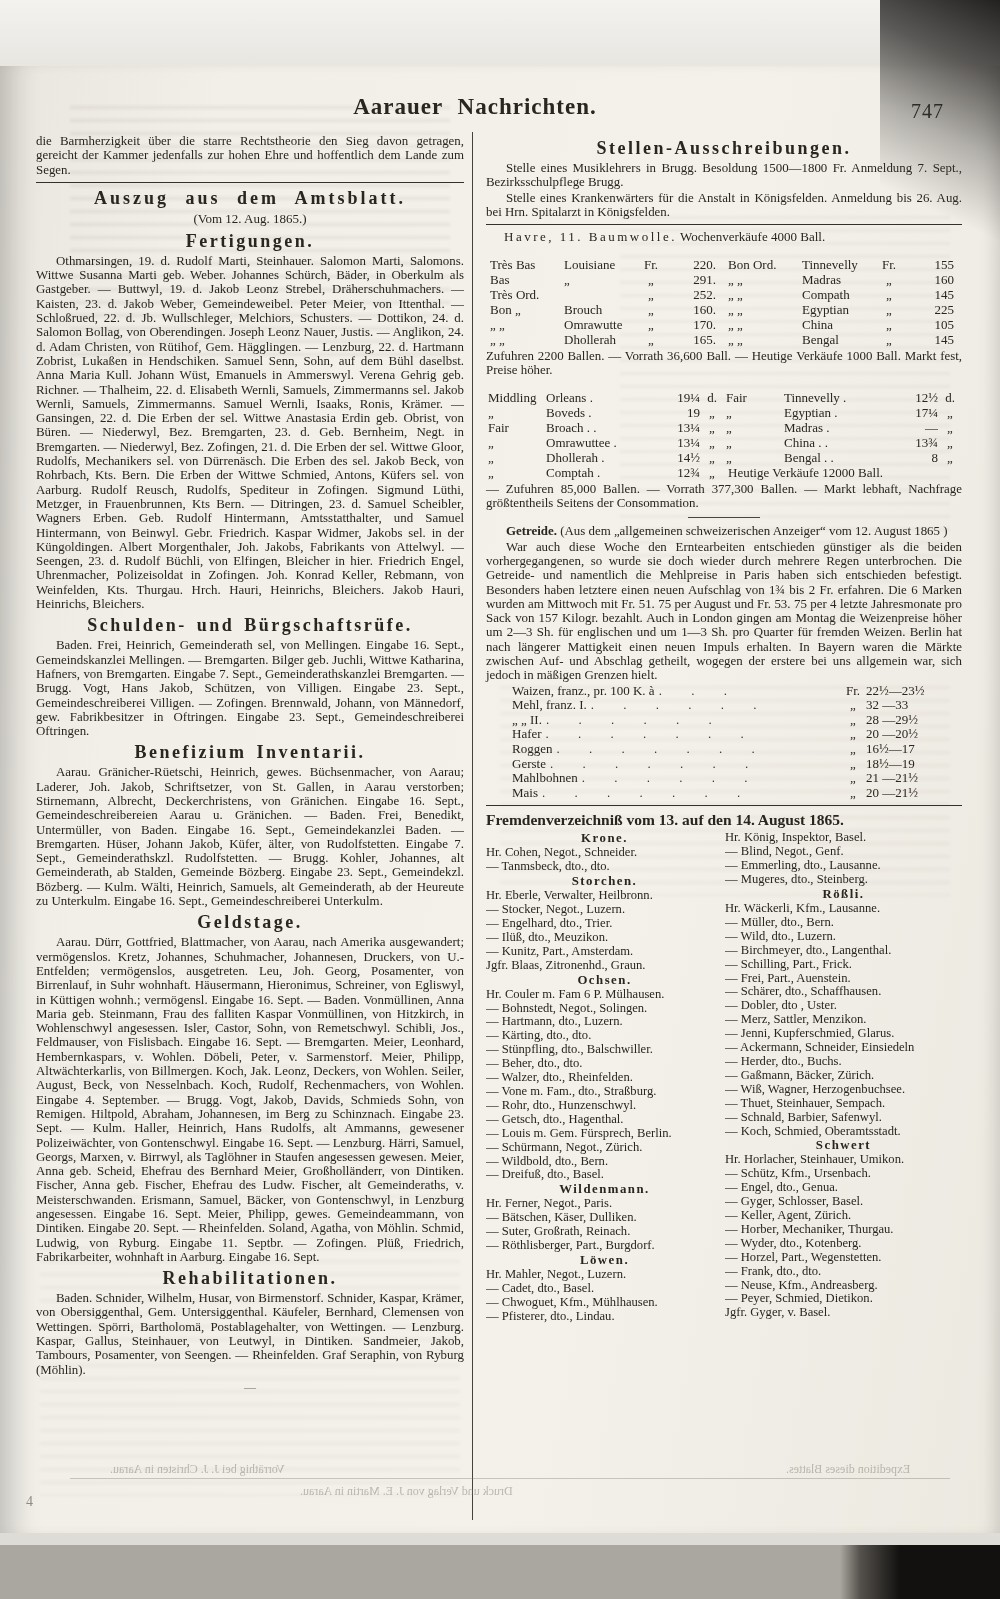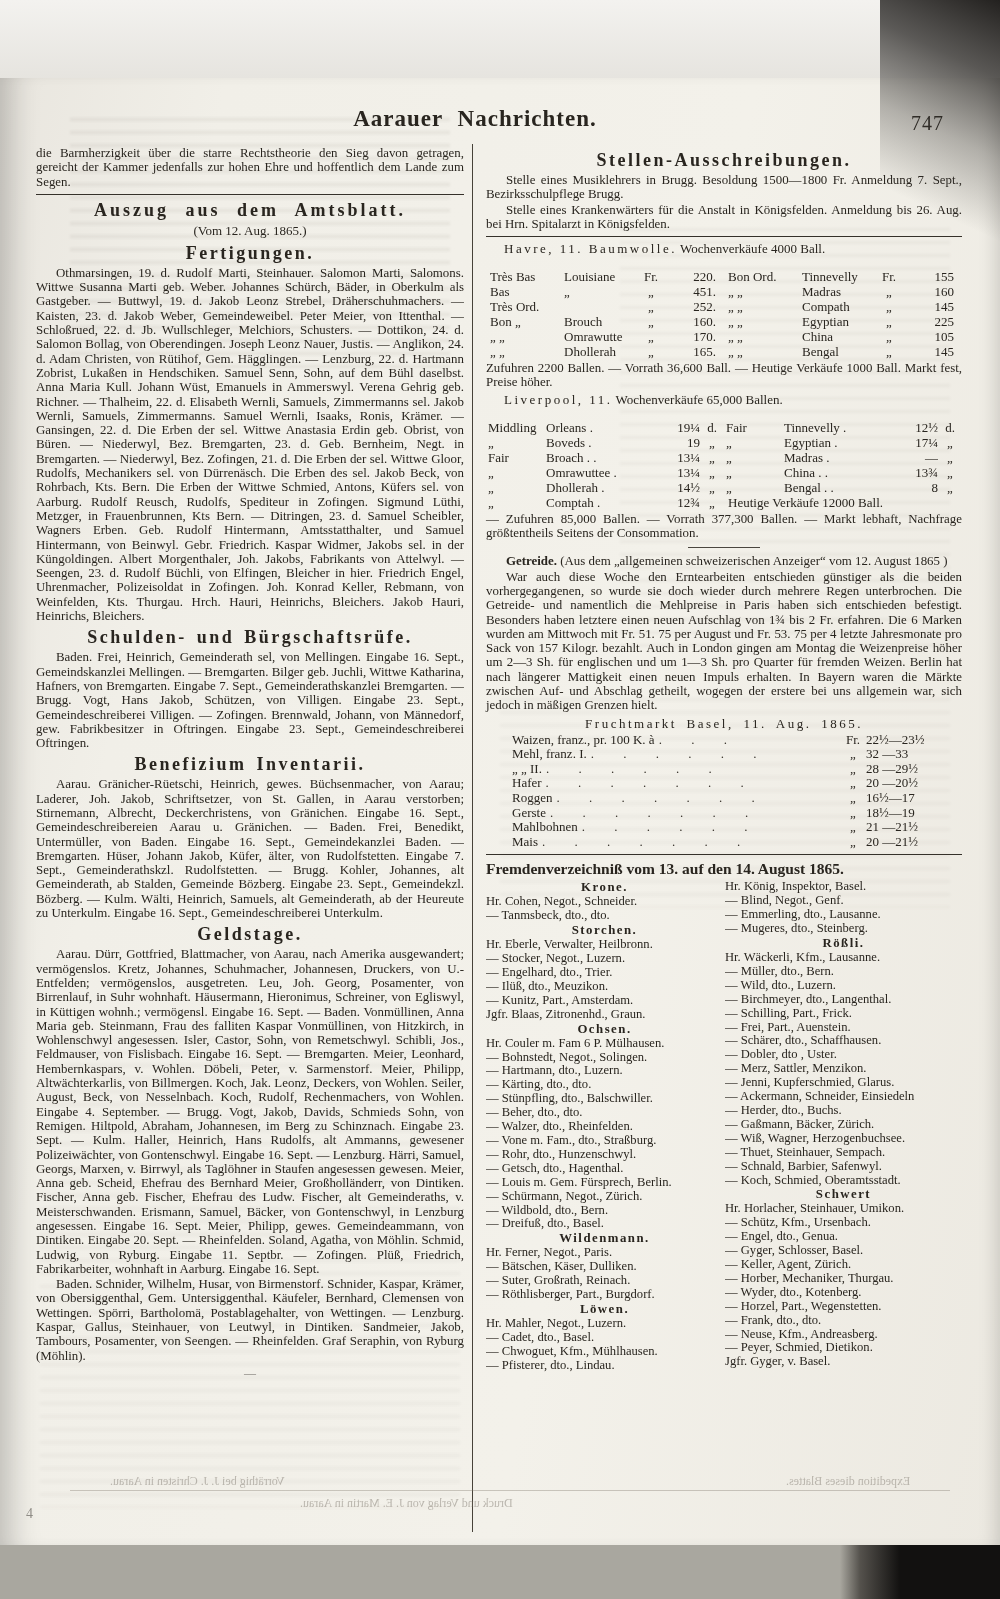--- a/index.html
+++ b/index.html
@@ -3,21 +3,21 @@
 <meta charset="utf-8">
 <style>
   html,body{margin:0;padding:0;background:#c9c7c1;}
   #canvas{position:relative;width:1000px;height:1599px;overflow:hidden;
     font-family:"Liberation Serif","DejaVu Serif",serif;color:#29251f;background:#dedcd6;}
   .scan-top{position:absolute;left:0;top:0;width:1000px;height:78px;
     background:linear-gradient(#f3f2ef,#e6e4df);border-bottom:1px solid #8f8d86;}
   .corner{position:absolute;top:0;right:0;width:120px;height:300px;
     background:linear-gradient(205deg,#23211f 0%,rgba(42,40,38,.75) 22%,rgba(60,58,55,.35) 45%,transparent 68%);
     pointer-events:none;z-index:5;}
-  .page{position:absolute;left:0;top:78px;width:1000px;height:1467px;
+  .page{position:absolute;left:0;top:66px;width:1000px;height:1467px;
     background:linear-gradient(100deg,#e9e6df 0%,#f1efe8 18%,#f3f1ea 60%,#ece9e1 100%);
     box-shadow:inset 34px 0 30px -24px rgba(0,0,0,.22), inset -14px 0 18px -10px rgba(0,0,0,.15);}
   .pagenum{position:absolute;top:34px;right:56px;font-size:20px;letter-spacing:1px;}
   .masthead{position:absolute;top:28px;left:0;width:950px;text-align:center;
     font-size:23px;font-weight:bold;letter-spacing:1px;word-spacing:8px;}
   .col-divider{position:absolute;left:472px;top:66px;width:1.4px;height:1388px;background:#474239;}
   .col{position:absolute;top:68px;}
   .col-left{left:36px;width:428px;}
   .col-right{left:486px;width:476px;}
   .body-text{font-size:12.9px;line-height:14.3px;text-align:justify;margin:0 0 1px;text-indent:20px;}
@@ -100,20 +100,21 @@
 
       <div class="h-sec">Schulden- und Bürgschaftsrüfe.</div>
       <p class="body-text">Baden. Frei, Heinrich, Gemeinderath sel, von Mellingen. Eingabe 16. Sept., Gemeindskanzlei Mellingen. — Bremgarten. Bilger geb. Juchli, Wittwe Katharina, Hafners, von Bremgarten. Eingabe 7. Sept., Gemeinderathskanzlei Bremgarten. — Brugg. Vogt, Hans Jakob, Schützen, von Villigen. Eingabe 23. Sept., Gemeindeschreiberei Villigen. — Zofingen. Brennwald, Johann, von Männedorf, gew. Fabrikbesitzer in Oftringen. Eingabe 23. Sept., Gemeindeschreiberei Oftringen.</p>
 
       <div class="h-sec">Benefizium Inventarii.</div>
       <p class="body-text">Aarau. Gränicher-Rüetschi, Heinrich, gewes. Büchsenmacher, von Aarau; Laderer, Joh. Jakob, Schriftsetzer, von St. Gallen, in Aarau verstorben; Stirnemann, Albrecht, Deckerchristens, von Gränichen. Eingabe 16. Sept., Gemeindeschreibereien Aarau u. Gränichen. — Baden. Frei, Benedikt, Untermüller, von Baden. Eingabe 16. Sept., Gemeindekanzlei Baden. — Bremgarten. Hüser, Johann Jakob, Küfer, älter, von Rudolfstetten. Eingabe 7. Sept., Gemeinderathskzl. Rudolfstetten. — Brugg. Kohler, Johannes, alt Gemeinderath, ab Stalden, Gemeinde Bözberg. Eingabe 23. Sept., Gemeindekzl. Bözberg. — Kulm. Wälti, Heinrich, Samuels, alt Gemeinderath, ab der Heureute zu Unterkulm. Eingabe 16. Sept., Gemeindeschreiberei Unterkulm.</p>
 
       <div class="h-sec">Geldstage.</div>
       <p class="body-text">Aarau. Dürr, Gottfried, Blattmacher, von Aarau, nach Amerika ausgewandert; vermögenslos. Kretz, Johannes, Schuhmacher, Johannesen, Druckers, von U.-Entfelden; vermögenslos, ausgetreten. Leu, Joh. Georg, Posamenter, von Birrenlauf, in Suhr wohnhaft. Häusermann, Hieronimus, Schreiner, von Egliswyl, in Küttigen wohnh.; vermögensl. Eingabe 16. Sept. — Baden. Vonmüllinen, Anna Maria geb. Steinmann, Frau des falliten Kaspar Vonmüllinen, von Hitzkirch, in Wohlenschwyl angesessen. Isler, Castor, Sohn, von Remetschwyl. Schibli, Jos., Feldmauser, von Fislisbach. Eingabe 16. Sept. — Bremgarten. Meier, Leonhard, Hembernkaspars, v. Wohlen. Döbeli, Peter, v. Sarmenstorf. Meier, Philipp, Altwächterkarlis, von Billmergen. Koch, Jak. Leonz, Deckers, von Wohlen. Seiler, August, Beck, von Nesselnbach. Koch, Rudolf, Rechenmachers, von Wohlen. Eingabe 4. September. — Brugg. Vogt, Jakob, Davids, Schmieds Sohn, von Remigen. Hiltpold, Abraham, Johannesen, im Berg zu Schinznach. Eingabe 23. Sept. — Kulm. Haller, Heinrich, Hans Rudolfs, alt Ammanns, gewesener Polizeiwächter, von Gontenschwyl. Eingabe 16. Sept. — Lenzburg. Härri, Samuel, Georgs, Marxen, v. Birrwyl, als Taglöhner in Staufen angesessen gewesen. Meier, Anna geb. Scheid, Ehefrau des Bernhard Meier, Großholländerr, von Dintiken. Fischer, Anna geb. Fischer, Ehefrau des Ludw. Fischer, alt Gemeinderaths, v. Meisterschwanden. Erismann, Samuel, Bäcker, von Gontenschwyl, in Lenzburg angesessen. Eingabe 16. Sept. Meier, Philipp, gewes. Gemeindeammann, von Dintiken. Eingabe 20. Sept. — Rheinfelden. Soland, Agatha, von Möhlin. Schmid, Ludwig, von Ryburg. Eingabe 11. Septbr. — Zofingen. Plüß, Friedrich, Fabrikarbeiter, wohnhaft in Aarburg. Eingabe 16. Sept.</p>
 
+      <div class="h-sec">Rehabilitationen.</div>
       <p class="body-text">Baden. Schnider, Wilhelm, Husar, von Birmenstorf. Schnider, Kaspar, Krämer, von Obersiggenthal, Gem. Untersiggenthal. Käufeler, Bernhard, Clemensen von Wettingen. Spörri, Bartholomä, Postablagehalter, von Wettingen. — Lenzburg. Kaspar, Gallus, Steinhauer, von Leutwyl, in Dintiken. Sandmeier, Jakob, Tambours, Posamenter, von Seengen. — Rheinfelden. Graf Seraphin, von Ryburg (Möhlin).</p>
 
       <div class="end-dash">—</div>
     </div>
 
     <div class="col col-right">
       <div class="h-sec">Stellen-Ausschreibungen.</div>
       <p class="body-text">Stelle eines Musiklehrers in Brugg. Besoldung 1500—1800 Fr. Anmeldung 7. Sept., Bezirksschulpflege Brugg.</p>
       <p class="body-text">Stelle eines Krankenwärters für die Anstalt in Königsfelden. Anmeldung bis 26. Aug. bei Hrn. Spitalarzt in Königsfelden.</p>
       <div class="rule"></div>
@@ -125,21 +126,21 @@
               <div class="t-row">
                 <span class="c c0">Très Bas</span>
                 <span class="c c1">Louisiane</span>
                 <span class="c c2">Fr.</span>
                 <span class="c c3">220.</span>
               </div>
               <div class="t-row">
                 <span class="c c0">Bas</span>
                 <span class="c c1">„</span>
                 <span class="c c2">„</span>
-                <span class="c c3">451.</span>
+                <span class="c c3">291.</span>
               </div>
               <div class="t-row">
                 <span class="c c0">Très Ord.</span>
                 <span class="c c1"></span>
                 <span class="c c2">„</span>
                 <span class="c c3">252.</span>
               </div>
               <div class="t-row">
                 <span class="c c0">Bon  „</span>
                 <span class="c c1">Brouch</span>
@@ -194,21 +195,20 @@
                 <span class="c c0">„   „</span>
                 <span class="c c1">Bengal</span>
                 <span class="c c2">„</span>
                 <span class="c c3">145</span>
               </div>
             </div>
         </div>
       </div>
       <p class="body-text no-indent">Zufuhren 2200 Ballen. — Vorrath 36,600 Ball. — Heutige Verkäufe 1000 Ball.  Markt fest, Preise höher.</p>
 
-      <p class="market-line"><span class="sperr">Liverpool, 11.</span> <span>Wochenverkäufe 65,000 Ballen.</span></p>
       <div class="mtable liv">
         <div class="halves">
           <div class="half">
               <div class="t-row">
                 <span class="c c0">Middling</span>
                 <span class="c c1">Orleans  .</span>
                 <span class="c c2">19¼</span>
                 <span class="c c3">d.</span>
               </div>
               <div class="t-row">
@@ -277,21 +277,20 @@
             </div>
         </div>
       </div>
       <p class="body-text no-indent">— Zufuhren 85,000 Ballen. — Vorrath 377,300 Ballen. — Markt lebhaft, Nachfrage größtentheils Seitens der Consommation.</p>
 
       <div class="mini-rule"></div>
 
       <p class="body-text"><b class="gt-lead">Getreide.</b> <span>(Aus dem „allgemeinen schweizerischen Anzeiger“ vom 12. August 1865 )</span></p>
       <p class="body-text">War auch diese Woche den Erntearbeiten entschieden günstiger als die beiden vorhergegangenen, so wurde sie doch wieder durch mehrere Regen unterbrochen. Die Getreide- und namentlich die Mehlpreise in Paris haben sich entschieden befestigt. Besonders haben letztere einen neuen Aufschlag von 1¾ bis 2 Fr. erfahren. Die 6 Marken wurden am Mittwoch mit Fr. 51. 75 per August und Fr. 53. 75 per 4 letzte Jahresmonate pro Sack von 157 Kilogr. bezahlt. Auch in London gingen am Montag die Weizenpreise höher um 2—3 Sh. für englischen und um 1—3 Sh. pro Quarter für fremden Weizen. Berlin hat nach längerer Mattigkeit einen neuen Impuls erhalten. In Bayern waren die Märkte zwischen Auf- und Abschlag getheilt, wogegen der erstere bei uns allgemein war, sich jedoch in mäßigen Grenzen hielt.</p>
 
-      <div class="h-frucht">Fruchtmarkt Basel, 11. Aug. 1865.</div>
       <div class="mtable frucht">
           <div class="t-row">
             <span class="c c0">Waizen, franz., pr. 100 K. à</span>
             <span class="c c1">. . .</span>
             <span class="c c2">Fr.</span>
             <span class="c c3">22½—23½</span>
           </div>
           <div class="t-row">
             <span class="c c0">Mehl, franz. I.</span>
             <span class="c c1">. . . . . .</span>

